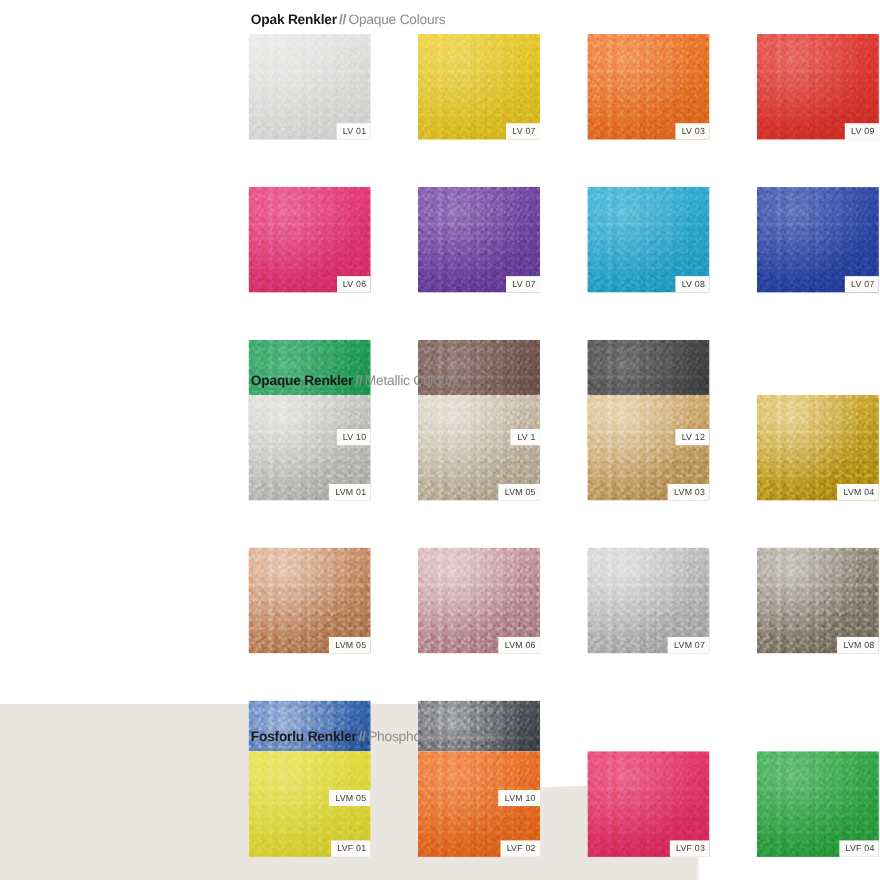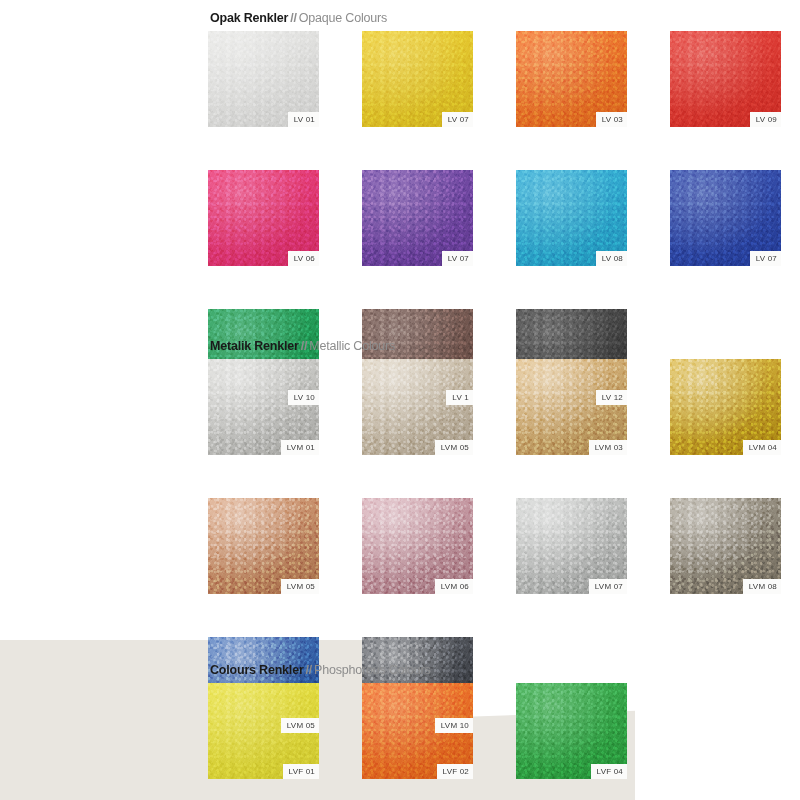--- a/index.html
+++ b/index.html
@@ -59,21 +59,21 @@
     position: absolute;
     left: 176px;
     top: 0;
     width: 462px;
     height: 800px;
     z-index: 2;
   }
 
   .section {
     position: absolute;
-    left: 0;
+    left: 18px;
     width: 462px;
     padding-left: 32px;
   }
 
   .section-title {
     font-size: 12.5px;
     line-height: 16px;
     white-space: nowrap;
     letter-spacing: -0.2px;
     margin: 0 0 5px 2px;
@@ -267,21 +267,21 @@
           <div class="sheen"></div>
           <div class="grain"></div>
           <div class="grain2"></div>
           <div class="code-tag">LV 12</div>
         </div>
       </div>
     </div>
 
     <div class="section" id="sec-metallic" style="top:338px;">
       <div class="section-title">
-        <span class="title-tr">Metalik Renkler</span><span class="title-sep">//</span><span class="title-en">Metallic Colours</span>
+        <span class="title-tr">Opaque Renkler</span><span class="title-sep">//</span><span class="title-en">Metallic Colours</span>
       </div>
       <div class="grid">
         <div class="swatch metal">
           <div class="swatch-fill" style="background: rgb(207, 207, 203);"></div>
           <div class="sheen"></div>
           <div class="grain"></div>
           <div class="grain2"></div>
           <div class="code-tag">LVM 01</div>
         </div>
         <div class="swatch metal">
@@ -349,36 +349,43 @@
           <div class="grain2"></div>
           <div class="code-tag">LVM 10</div>
         </div>
         <div class="swatch empty"></div>
         <div class="swatch empty"></div>
       </div>
     </div>
 
     <div class="section" id="sec-phos" style="top:662px;">
       <div class="section-title">
-        <span class="title-tr">Colours Renkler</span><span class="title-sep">//</span><span class="title-en">Phosphorous Colours</span>
+        <span class="title-tr">Fosforlu Renkler</span><span class="title-sep">//</span><span class="title-en">Phosphorous Colours</span>
       </div>
       <div class="grid">
         <div class="swatch">
           <div class="swatch-fill" style="background: rgb(232, 224, 51);"></div>
           <div class="sheen"></div>
           <div class="grain"></div>
           <div class="grain2"></div>
           <div class="code-tag">LVF 01</div>
         </div>
         <div class="swatch">
           <div class="swatch-fill" style="background: rgb(242, 106, 27);"></div>
           <div class="sheen"></div>
           <div class="grain"></div>
           <div class="grain2"></div>
           <div class="code-tag">LVF 02</div>
+        </div>
+        <div class="swatch">
+          <div class="swatch-fill" style="background: rgb(234, 42, 99);"></div>
+          <div class="sheen"></div>
+          <div class="grain"></div>
+          <div class="grain2"></div>
+          <div class="code-tag">LVF 03</div>
         </div>
         <div class="swatch">
           <div class="swatch-fill" style="background: rgb(42, 166, 63);"></div>
           <div class="sheen"></div>
           <div class="grain"></div>
           <div class="grain2"></div>
           <div class="code-tag">LVF 04</div>
         </div>
       </div>
     </div>

